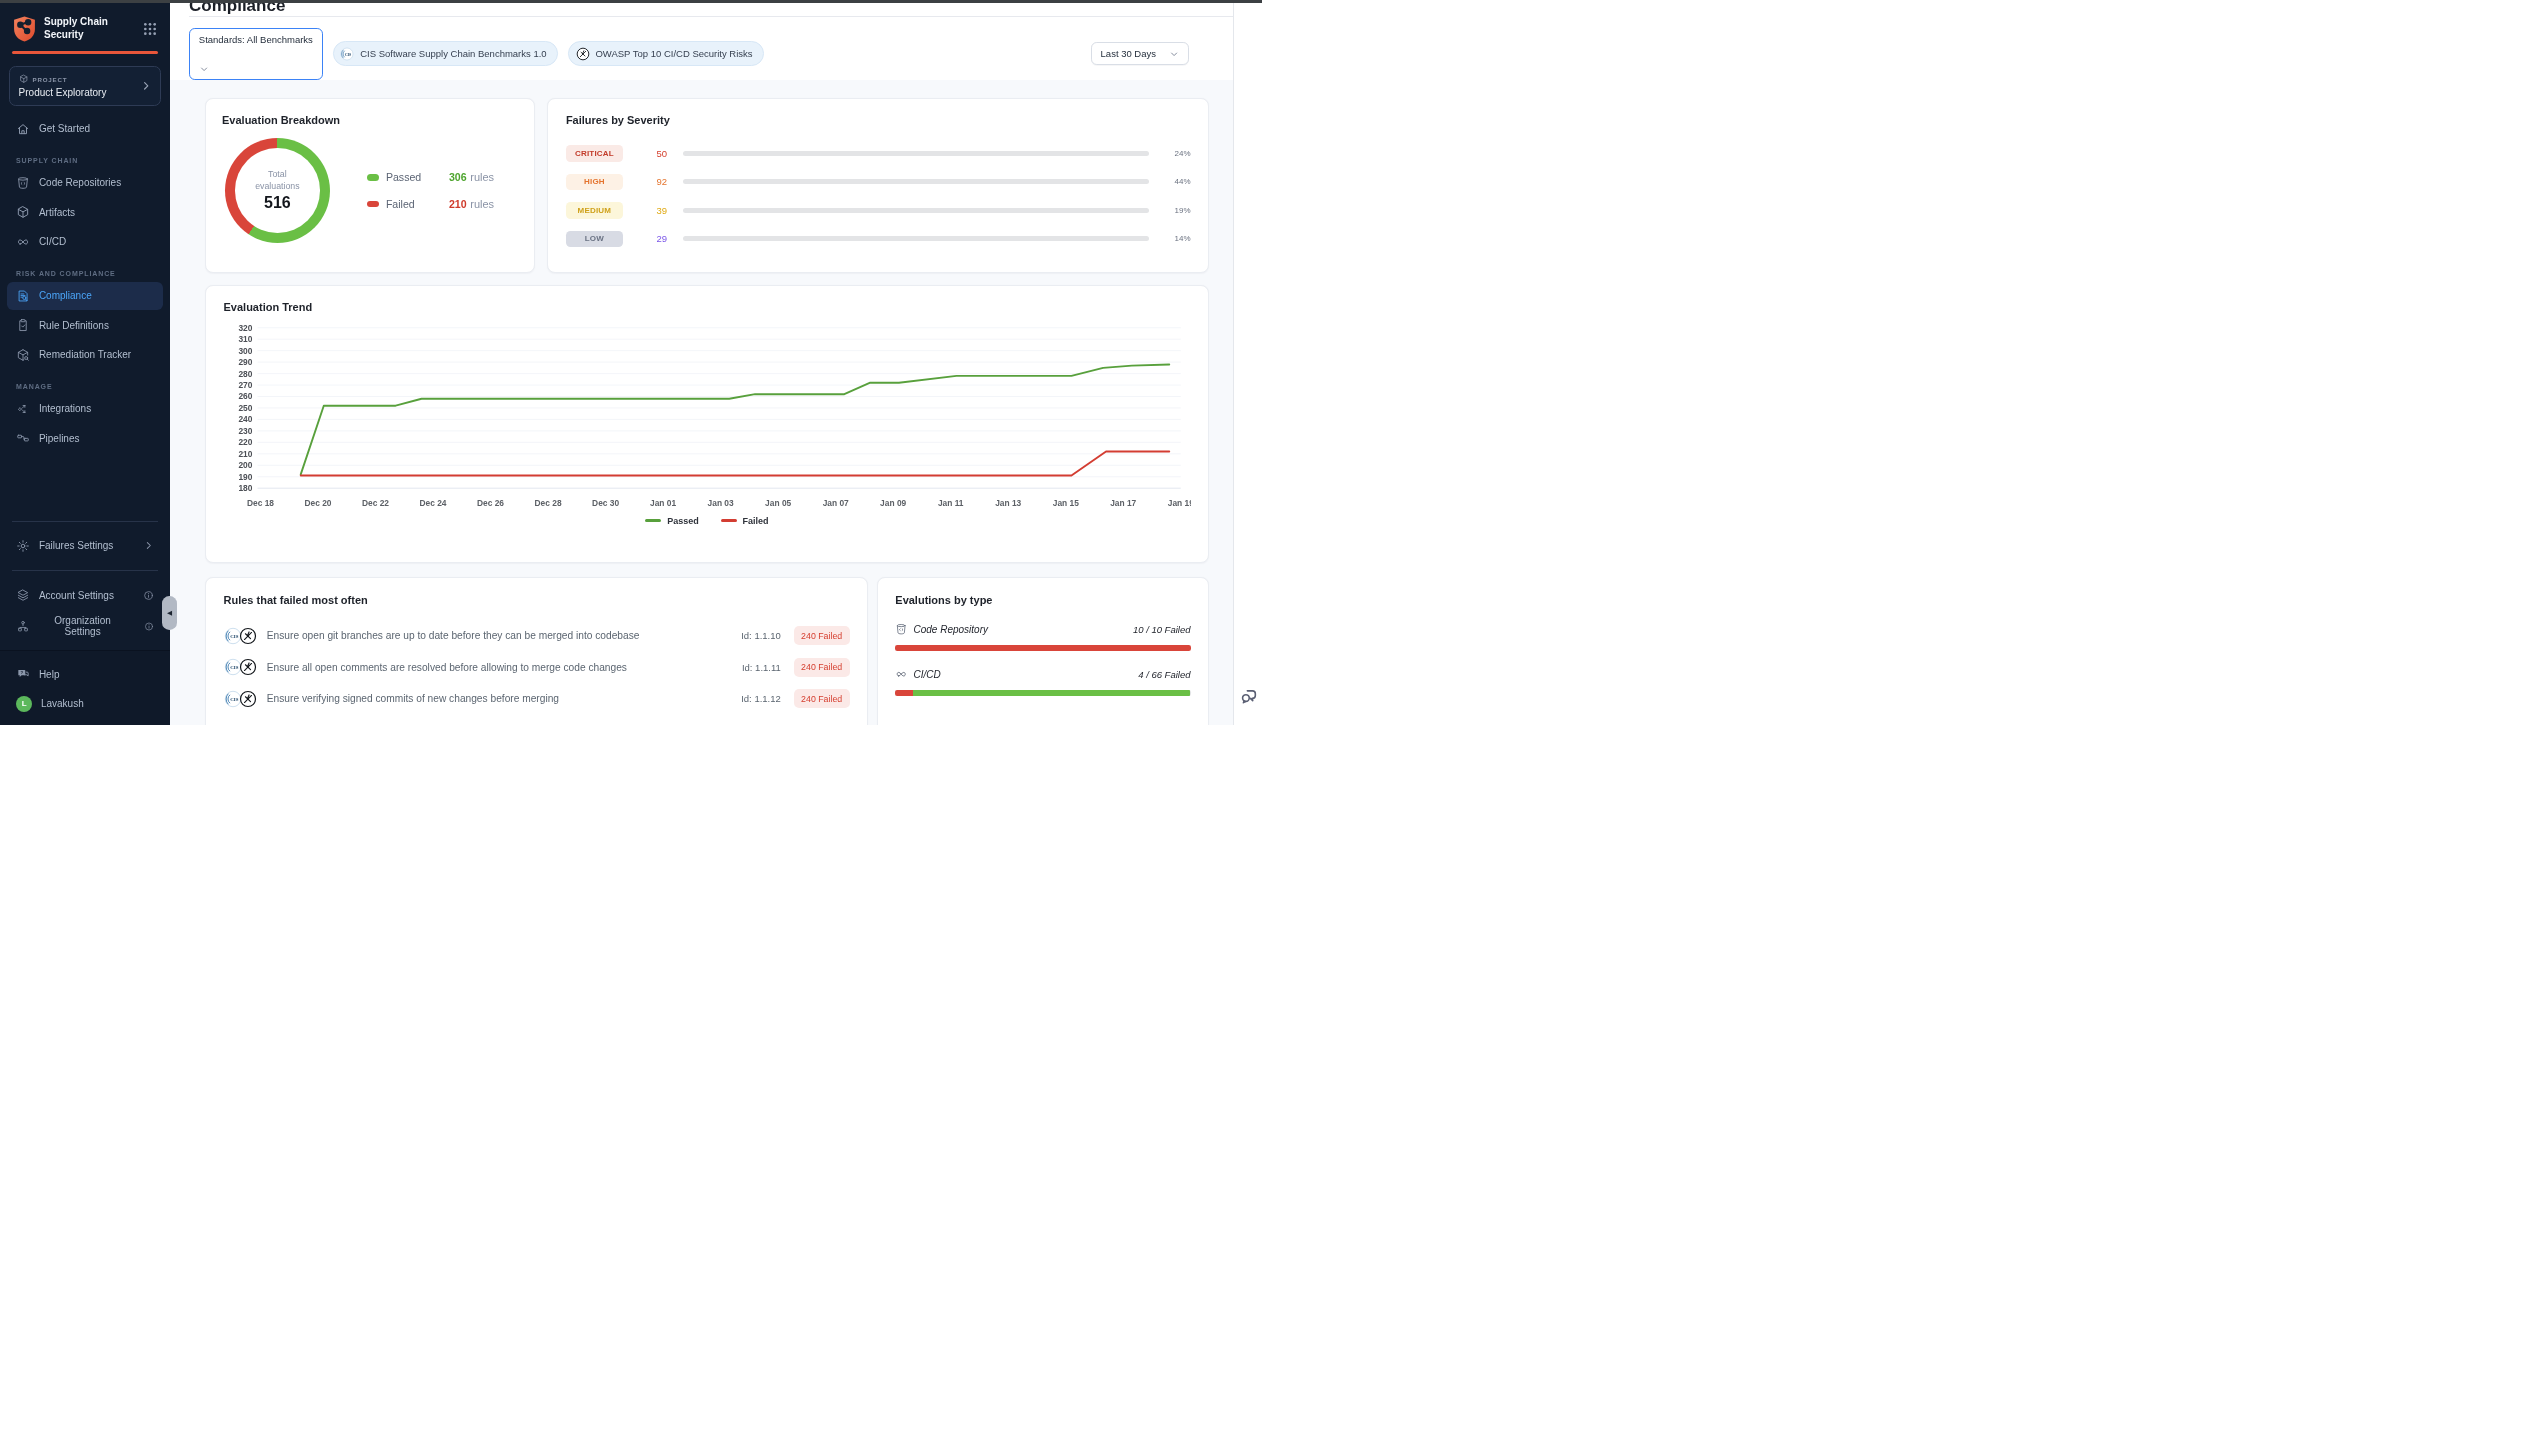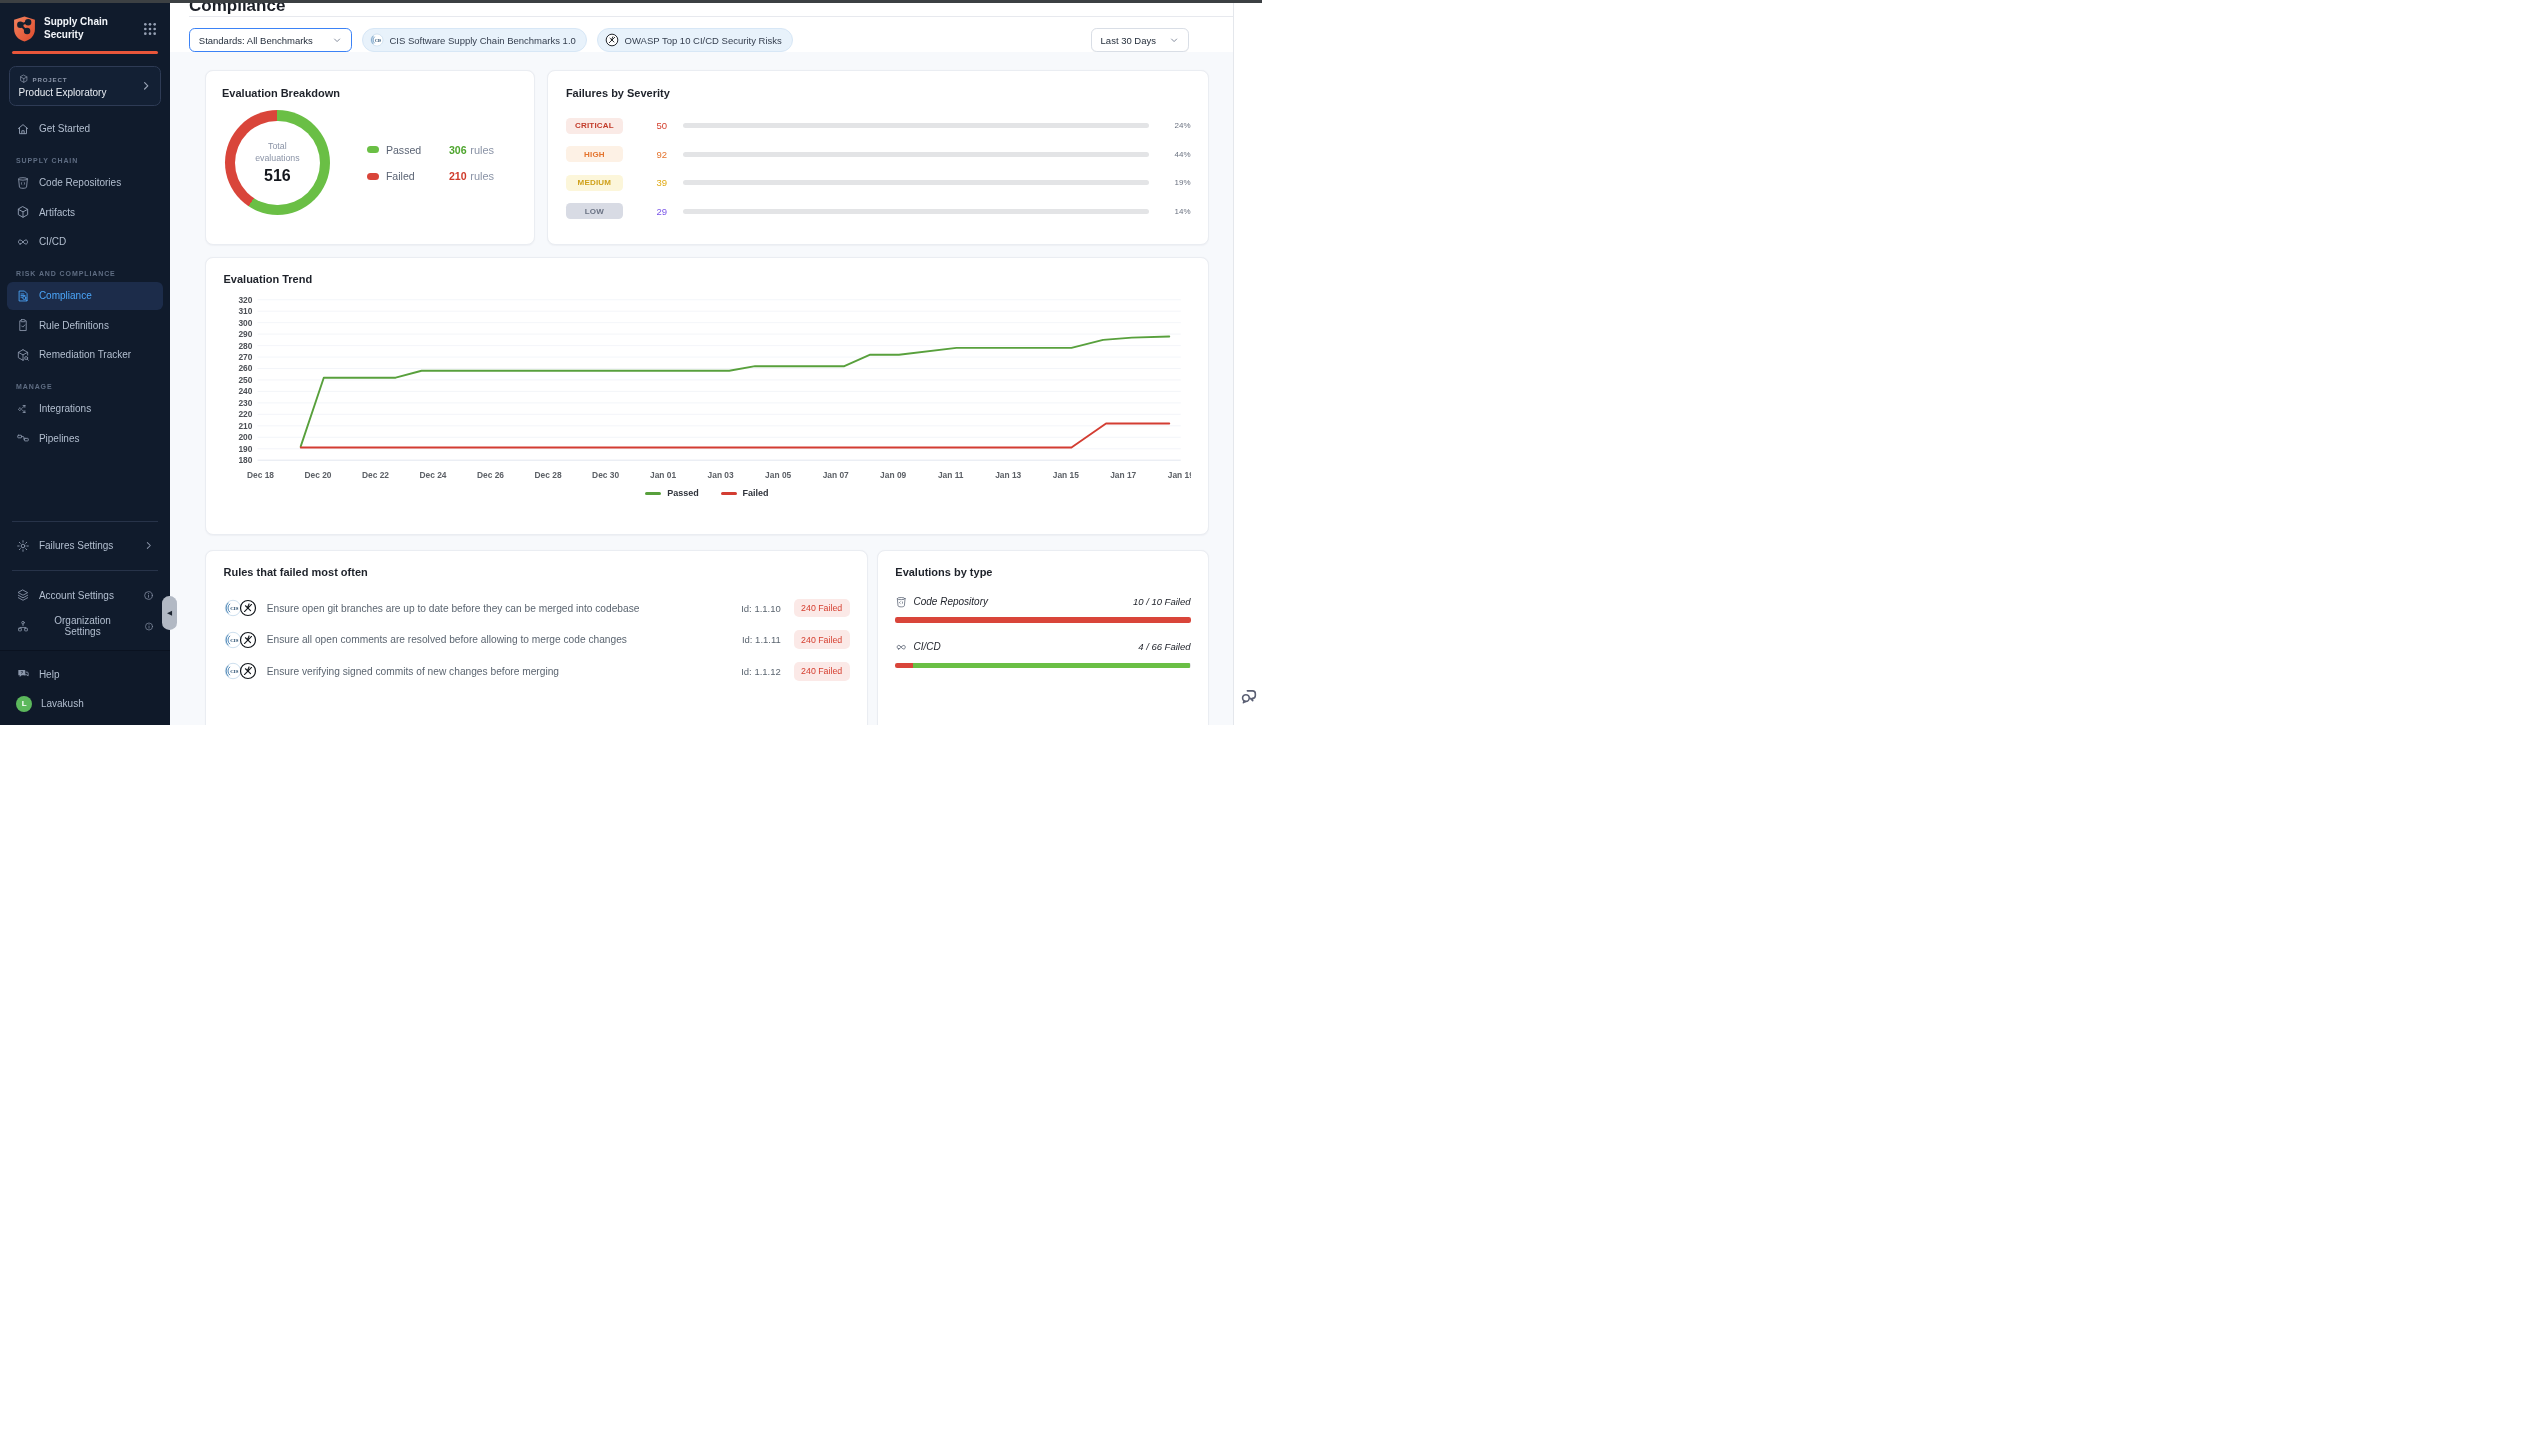--- a/index.html
+++ b/index.html
@@ -33,21 +33,21 @@
   .sidebar-bottom { border-top:1.5px solid #0a1220; background:#0f1929; padding:7.3px 0 5.8px 0; }
   .avatar { width:16px; height:16px; border-radius:50%; background:#5cb85c; color:#fff; font-size:8px; font-weight:bold; display:flex; align-items:center; justify-content:center; flex:none; }
   .collapse-handle { position:absolute; left:162px; top:596px; width:15.3px; height:34px; background:#b2b9c4; border-radius:7.3px; display:flex; align-items:center; justify-content:center; color:#1c2430; font-size:6.6px; cursor:pointer; z-index:40; }
 
   
   .main { flex:1; display:flex; flex-direction:column; padding-top:2.9px; overflow:hidden; background:#fff; min-width:0; }
   .header { background:#fff; padding:0 0 0 19px; }
   .title-clip { height:14.6px; overflow:hidden; border-bottom:0.7px solid #e7e9ee; margin-right:0; }
   .page-title { font-size:17px; font-weight:bold; color:#1b1f27; transform:translateY(-6.6px); }
   .filter-row { display:flex; align-items:center; margin-top:10.2px; padding-right:44px; gap:10.2px; }
-  .standards-select { display:flex; align-items:flex-start; gap:19px; border:1.1px solid #3b82f6; border-radius:5.8px; background:#fff; padding:5.1px 8.8px; font-size:9.5px; color:#1f2937; cursor:pointer; }
+  .standards-select { display:flex; align-items:flex-start; gap:19px; border:1.1px solid #3b82f6; border-radius:5.8px; background:#fff; padding:5.1px 8.8px; font-size:9.5px; color:#1f2937; cursor:pointer;flex-direction:column; }
   .standards-select .chev-d { width:10.2px; height:10.2px; color:#7c8596; }
   .chip { display:flex; align-items:center; gap:5.8px; background:#e8f2fb; border:0.7px solid #d7e7f6; border-radius:12.4px; padding:4.4px 10.2px 4.4px 6.6px; font-size:9.5px; color:#374151; cursor:pointer; }
   .chip .chip-ic { width:14px; height:14px; flex:none; }
   .daterange-select { margin-left:auto; display:flex; align-items:center; gap:13px; border:0.7px solid #d9dee6; border-radius:5.8px; background:#fff; padding:5.1px 8.8px; font-size:9.5px; color:#1f2937; cursor:pointer; box-shadow:0 0.7px 0.7px rgba(20,30,50,.04); }
   .daterange-select .chev-d { width:10.2px; height:10.2px; color:#7c8596; }
   .tabs { display:flex; gap:5.8px; margin-top:11.7px; padding-left:16px; border-bottom:0.7px solid #e8eaee; }
   .tab { padding:5.8px 10.2px 7.3px 10.2px; font-size:10.2px; color:#4b5563; cursor:pointer; position:relative; }
   .tab.active { color:#16181d; font-weight:bold; }
   .tab.active::after { content:""; position:absolute; left:1.5px; right:1.5px; bottom:-0.7px; height:2.2px; border-radius:1.5px 1.5px 0 0; background:#2f6bdb; }
 

